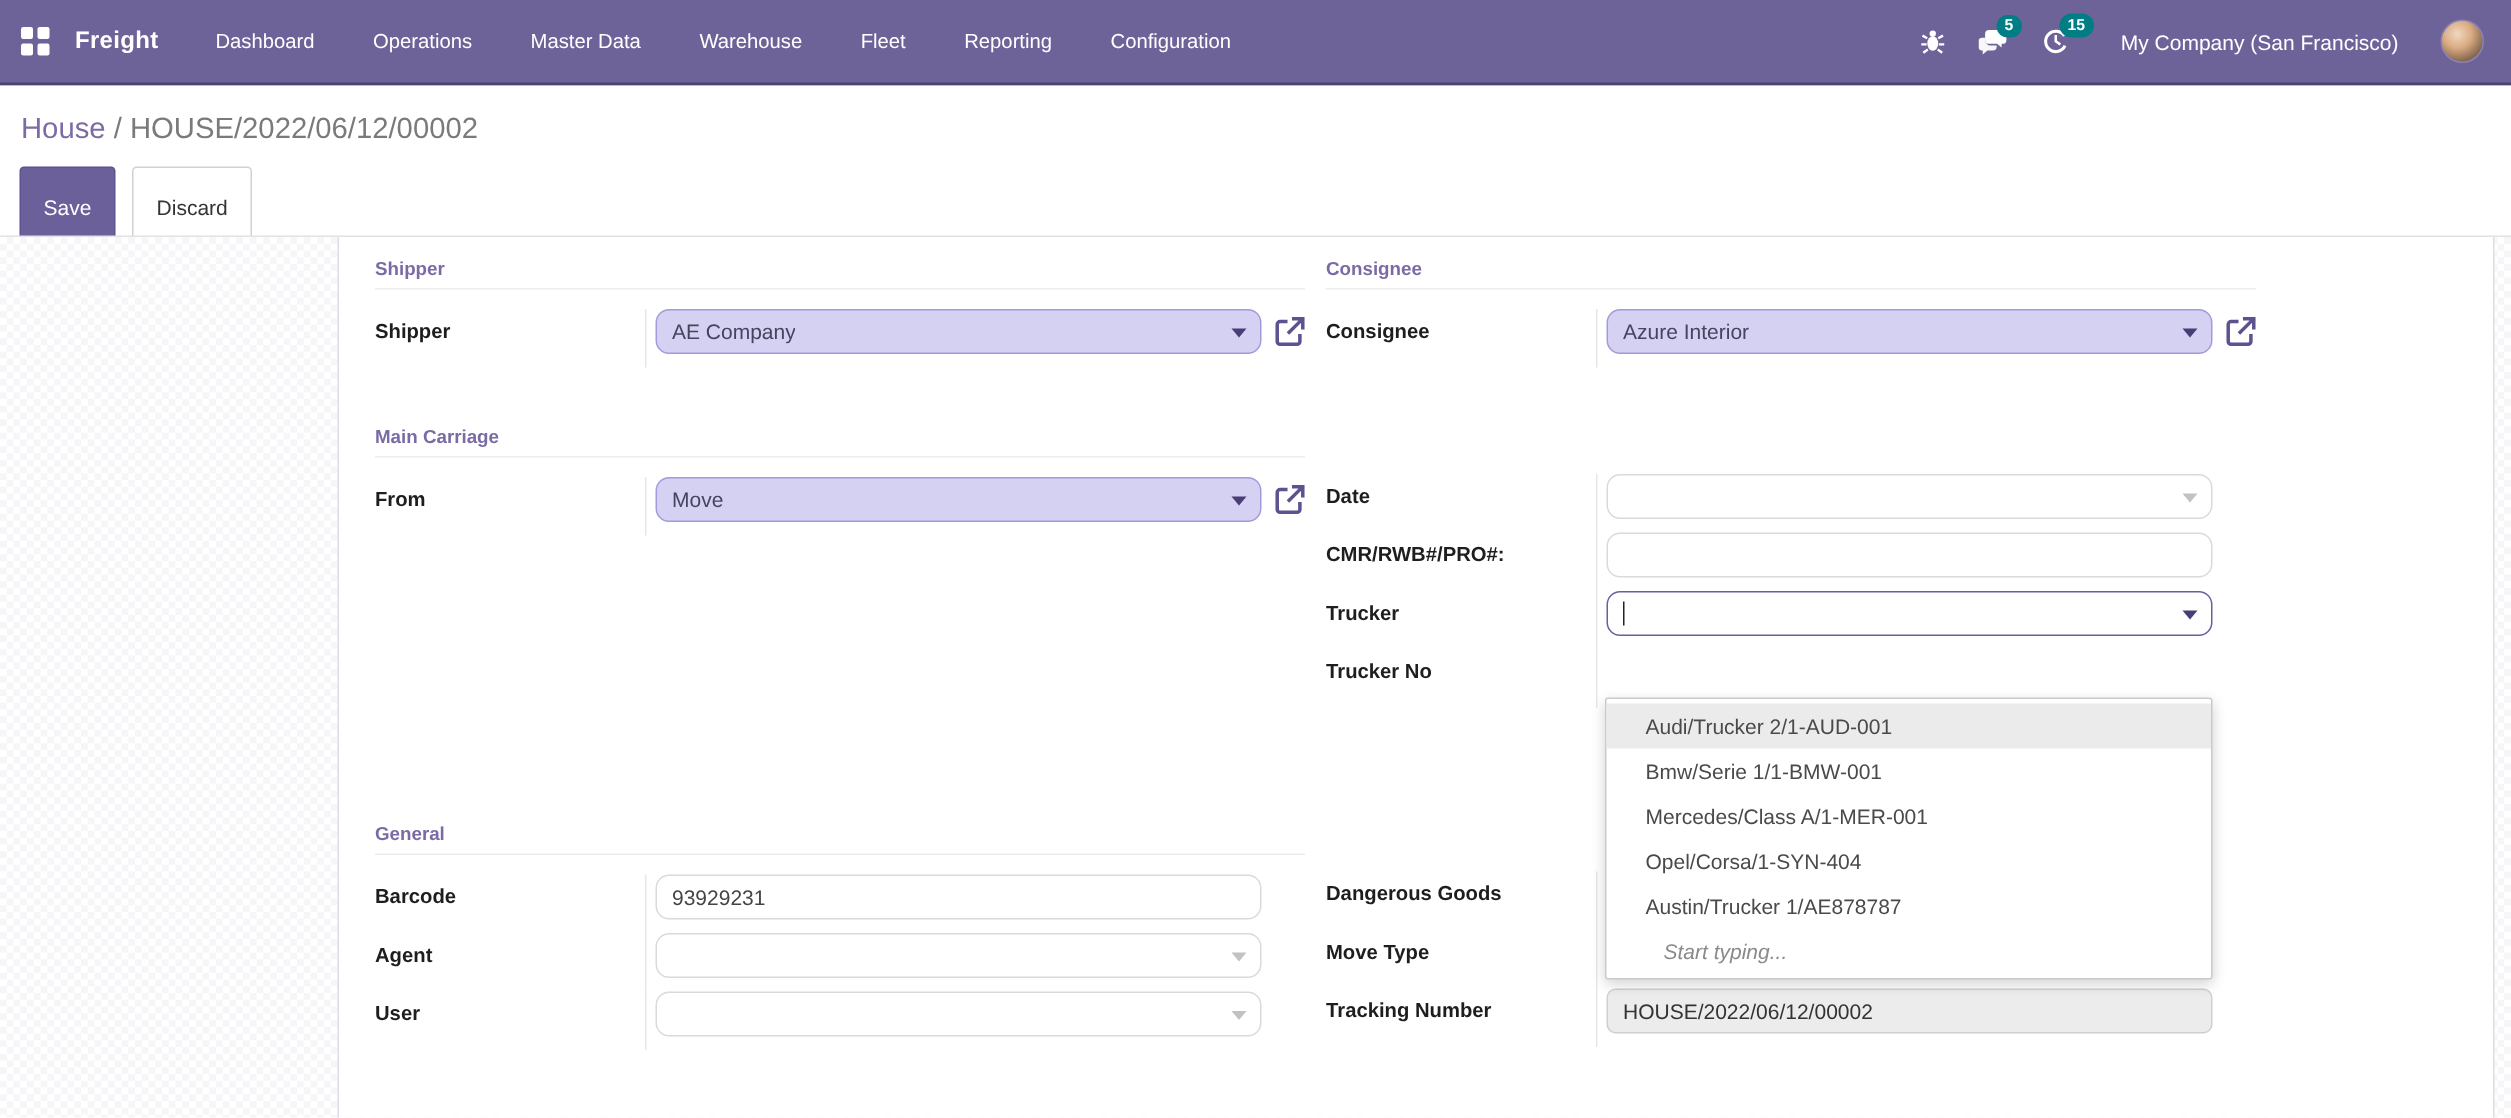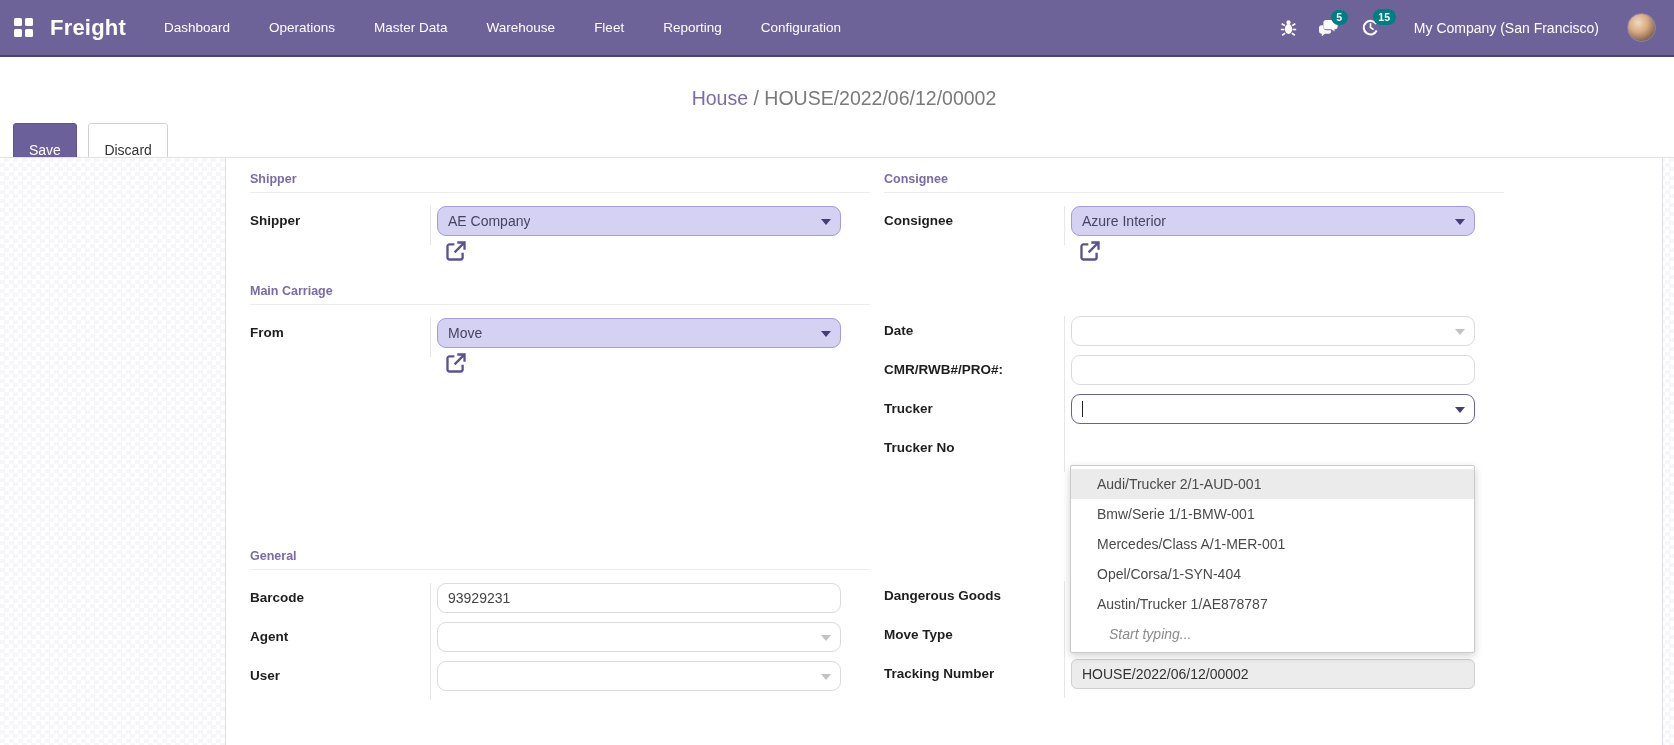--- a/index.html
+++ b/index.html
@@ -10,41 +10,41 @@
     background:#fff; color:#222;
   }
 
   
   .topbar {
     height:57px; background:#6e6399; border-bottom:2px solid #4d4373;
     display:flex; align-items:center; padding:0 14px; color:#fff;
   }
   .apps-icon { width:19px; height:19px; display:grid; grid-template-columns:1fr 1fr; gap:3px; flex:none; cursor:pointer; }
   .apps-icon span { background:#fff; border-radius:1.5px; }
-  .brand { font-size:22px; font-weight:bold; margin-left:17px; letter-spacing:.2px; }
+  .brand { font-size:16px; font-weight:bold; margin-left:17px; letter-spacing:.2px; }
   .nav-menu { display:flex; gap:39px; margin-left:38px; font-size:13.5px; color:#ffffff; }
   .nav-menu .nav-item { cursor:pointer; padding:4px 0; }
   .nav-right { margin-left:auto; display:flex; align-items:center; }
   .icon-btn { position:relative; display:flex; align-items:center; margin-left:22px; cursor:pointer; }
   .icon-btn svg { display:block; }
   .badge {
     position:absolute; top:-9px; left:12px;
     background:#017e84; color:#fff; font-size:10.5px; font-weight:bold;
     border-radius:9px; padding:1.5px 5.5px; line-height:1.2;
   }
   .company { font-size:14px; margin:0 28px 0 34px; }
   .avatar {
     width:29px; height:29px; border-radius:50%; margin-right:4px; flex:none; cursor:pointer;
     background:radial-gradient(circle at 38% 32%, #f0d9c0 0%, #d9ab82 38%, #8a6b52 72%, #55422f 100%);
     border:1px solid #8b82b4;
   }
 
   
   .control-panel { height:100px; background:#fff; padding:12px 0 0 13px; }
-  .breadcrumb { font-size:19.5px; margin:18px 0 13px 1px;text-align:center; }
+  .breadcrumb { font-size:19.5px; margin:6px 0 13px 1px; }
   .bc-link { color:#7d6ba6; cursor:pointer; }
   .bc-sep, .bc-current { color:#7a7a7a; }
   .btn { font-size:14px; padding:18px 15px; border-radius:3px; cursor:pointer; font-family:inherit; }
   .btn-save { background:#6c609b; border:1px solid #5e5290; color:#fff; margin-right:7px; }
   .btn-discard { background:#fff; border:1px solid #d2d2d2; color:#333; }
 
   
   .content {
     position:relative; height:692px; border-top:1px solid #e2e2e6;
     background:repeating-conic-gradient(#f6f6f8 0% 25%, #ffffff 0% 50%) 0 0 / 9px 9px;
@@ -53,21 +53,21 @@
     position:absolute; top:0; left:225px; width:1438px; height:100%;
     background:#fff; border-left:1px solid #dcdce4; border-right:1px solid #dcdce4;
   }
   .sec { position:absolute; width:620px; }
   .sec-header {
     font-size:12.5px; font-weight:bold; color:#7b6ba5;
     padding-bottom:6px; border-bottom:1px solid #ececec; margin-bottom:13px;
   }
   .row { display:flex; align-items:flex-start; height:39px; }
   .lbl { width:180px; flex:none; font-size:13.5px; font-weight:bold; color:#1e1e1e; padding-top:7px; }
-  .fld { display:flex; align-items:flex-start; border-left:1px solid #e7e7ea; padding-left:6px; height:100%;flex-direction:column; }
+  .fld { display:flex; align-items:flex-start; border-left:1px solid #e7e7ea; padding-left:6px; height:100%; }
   .ibox {
     width:404px; height:30px; flex:none; position:relative;
     display:flex; align-items:center; padding:0 24px 0 10px;
     font-size:14px; border-radius:9px;
   }
   .ibox .val { white-space:nowrap; overflow:hidden; }
   .m2o { background:#d5d1f3; border:1px solid #a39bd9; color:#45455f; }
   .empty { background:#fff; border:1px solid #dadada; color:#444; }
   .plain { background:#fff; border:1px solid #dadada; color:#444; border-radius:9px; }
   .focused { background:#fff; border:1px solid #6a5f9e; color:#222; }

